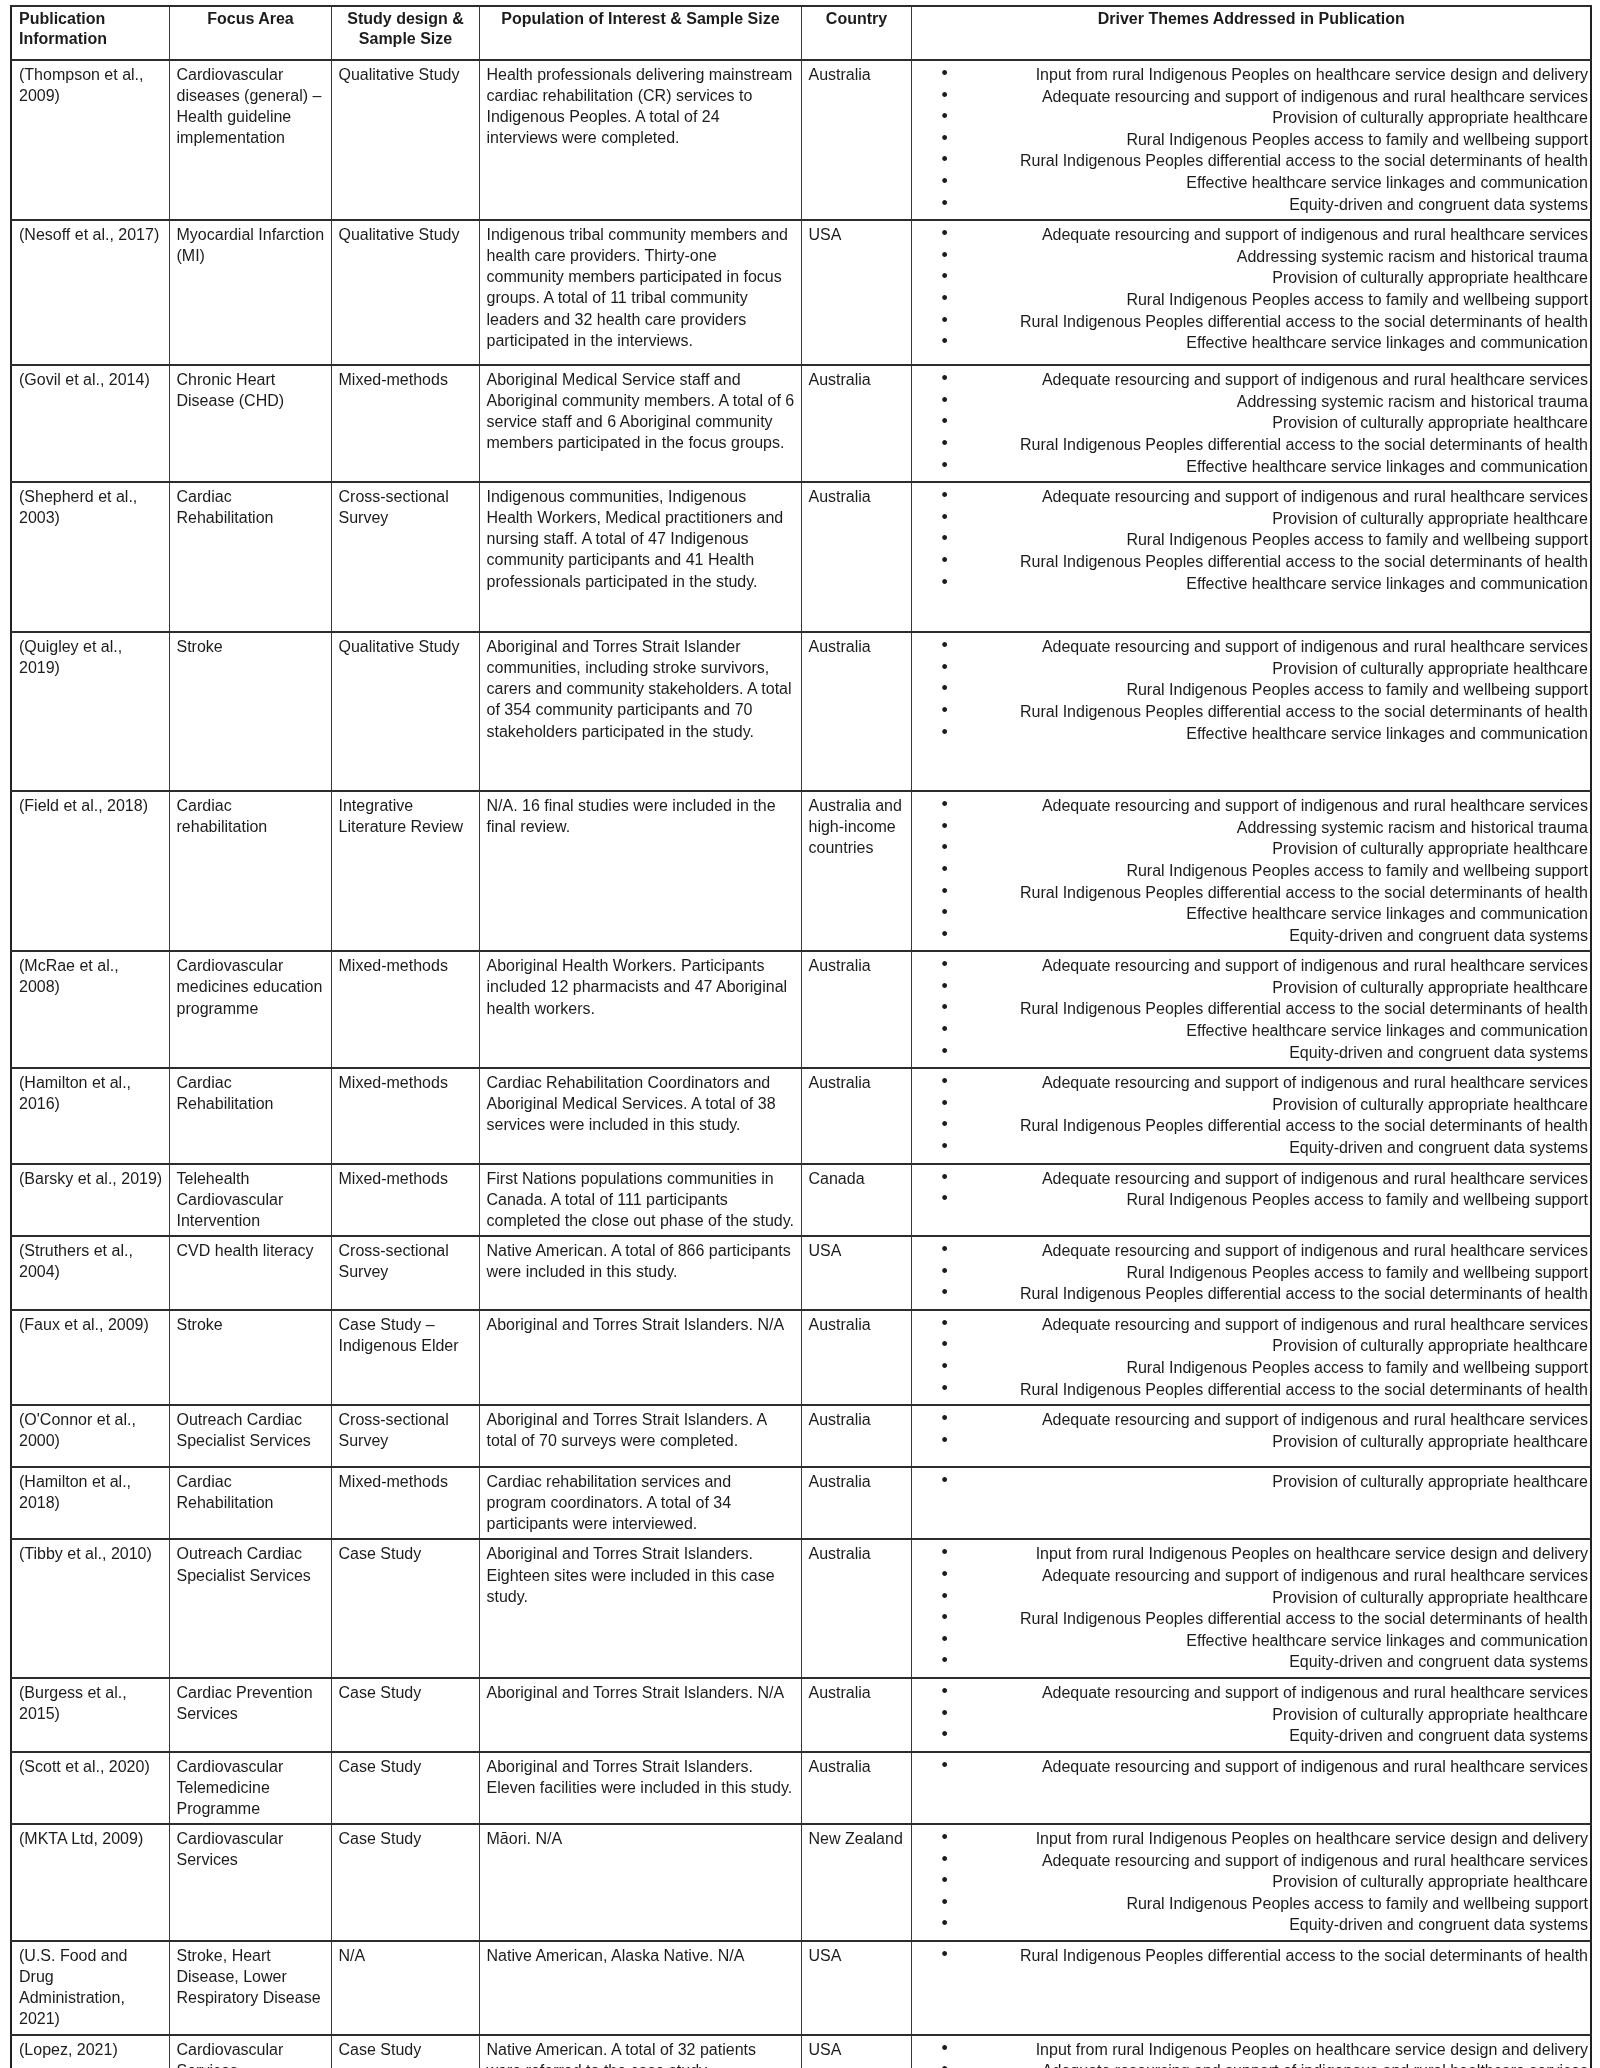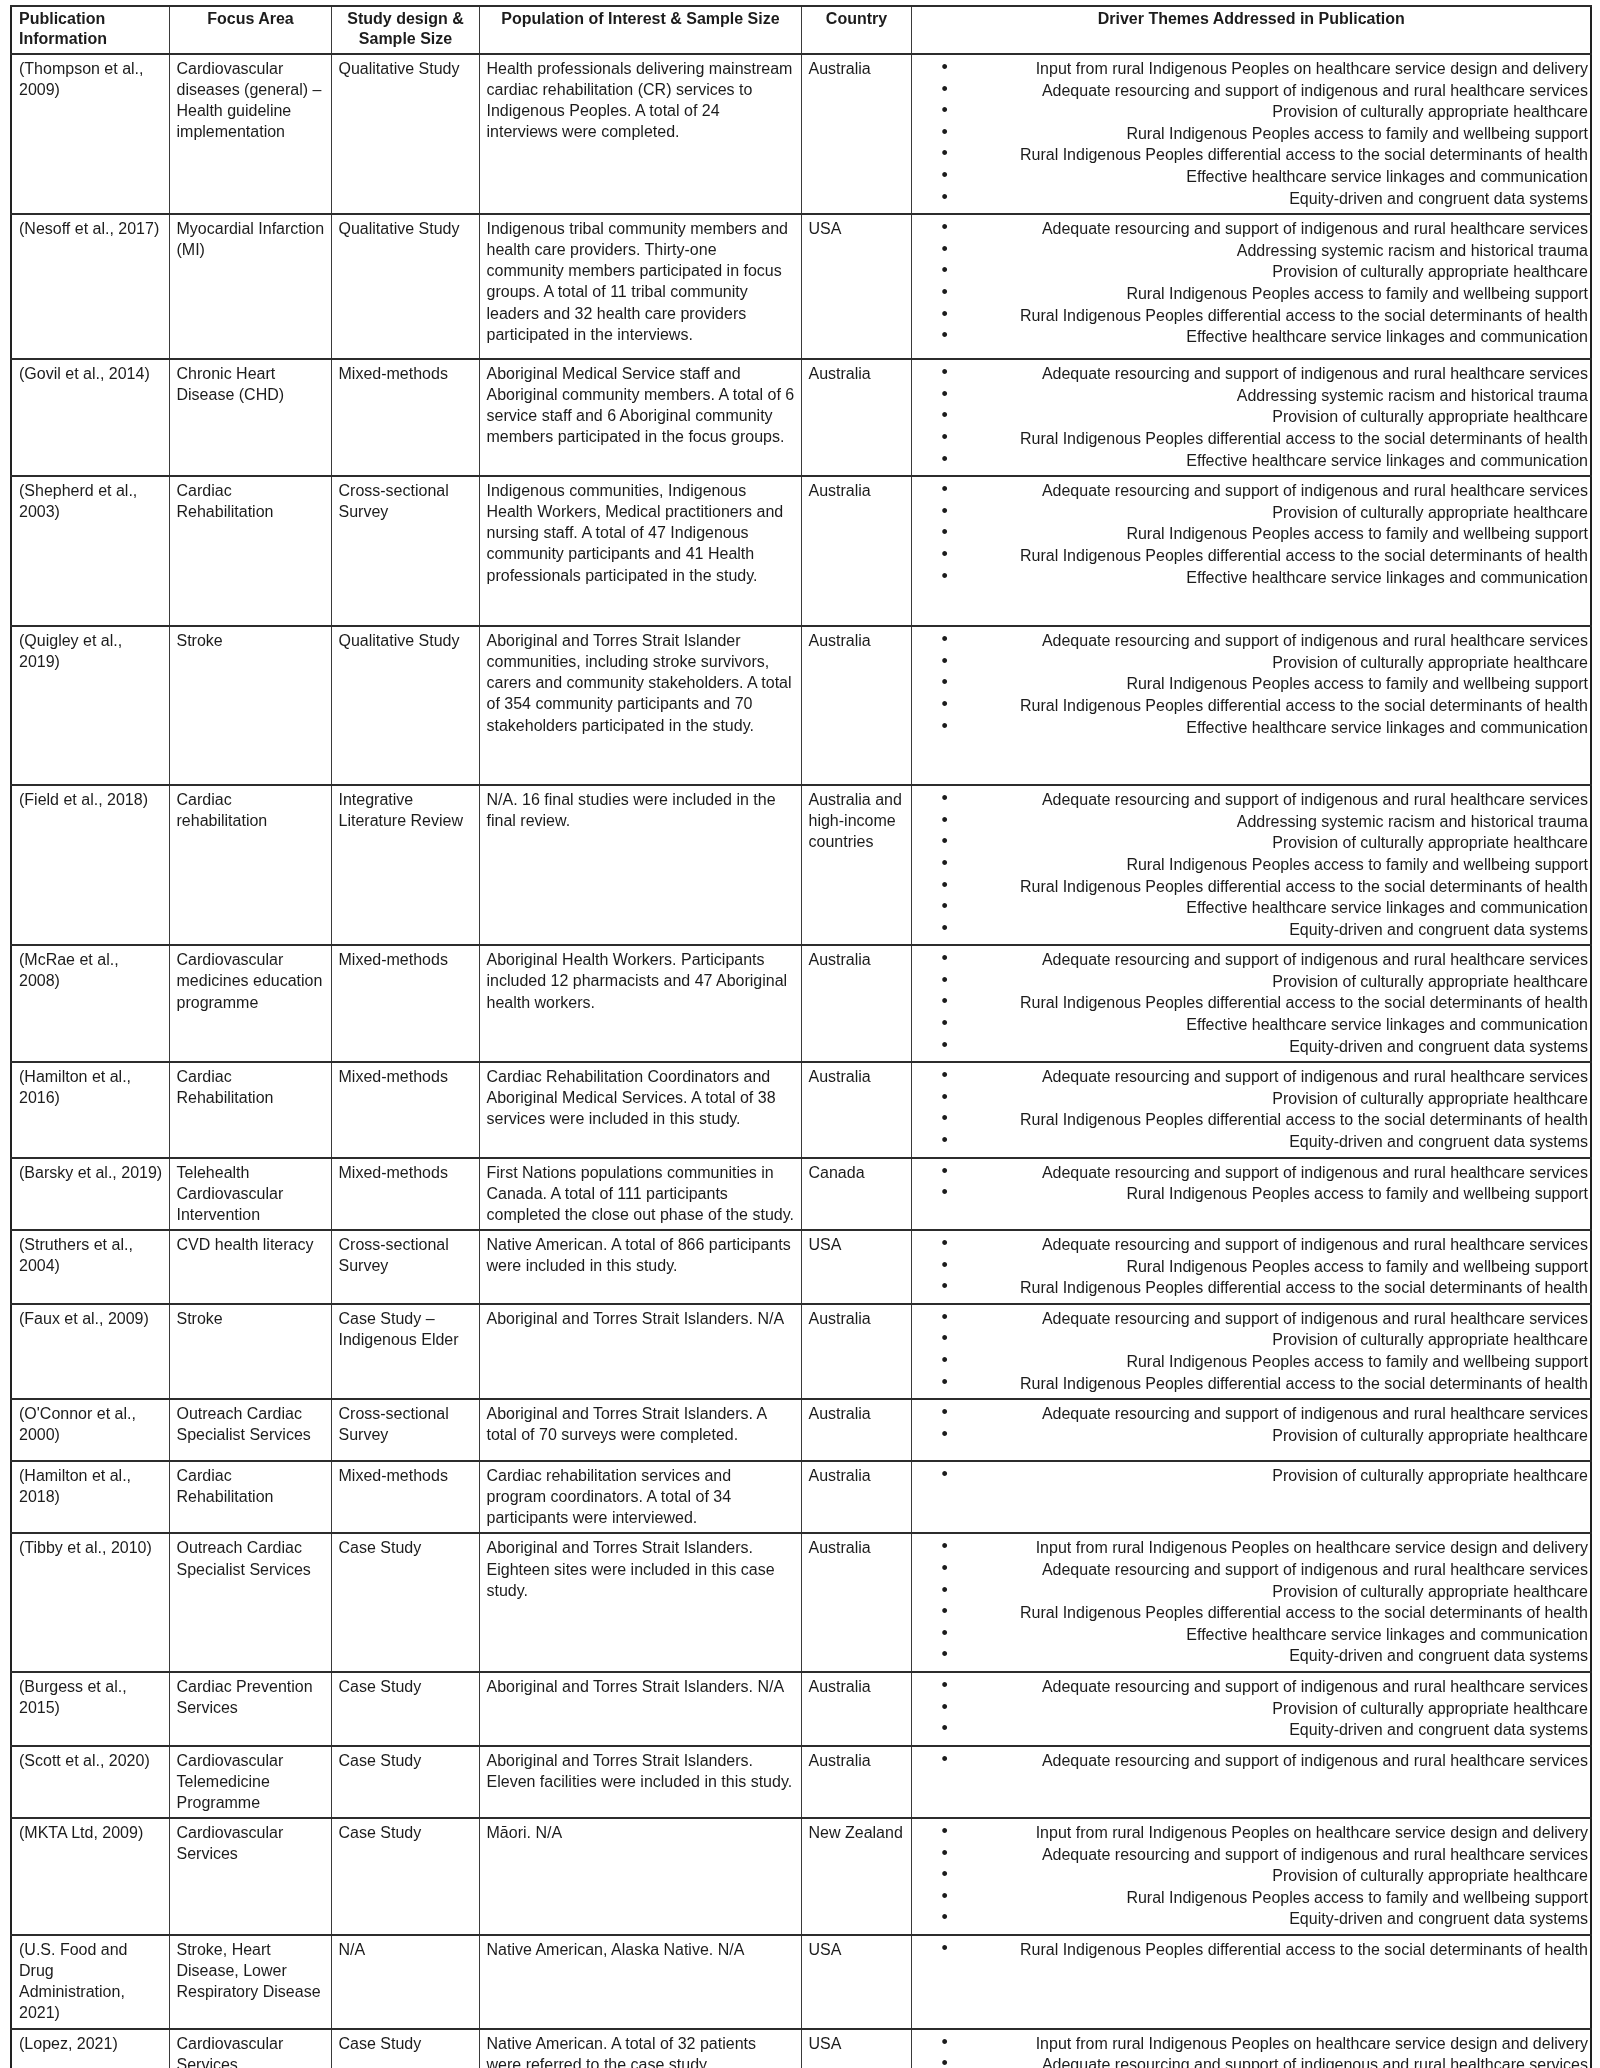--- a/index.html
+++ b/index.html
@@ -37,21 +37,21 @@
     border-bottom: 2px solid #2c2c2c;
     vertical-align: top;
     padding: 3px 6px 4px 7px;
     text-align: left;
     overflow: hidden;
   }
   thead th {
     font-weight: bold;
     text-align: center;
     padding-top: 2px;
-    padding-bottom: 4px;
+    padding-bottom: 10px;
     line-height: 1.25;
     margin-top: 20px;
   }
   thead th:first-child { text-align: left; }
 
   td.cell-themes { padding: 3px 2px 4px 0; }
   ul.themes {
     margin: 0;
     padding: 0;
     list-style: none;

